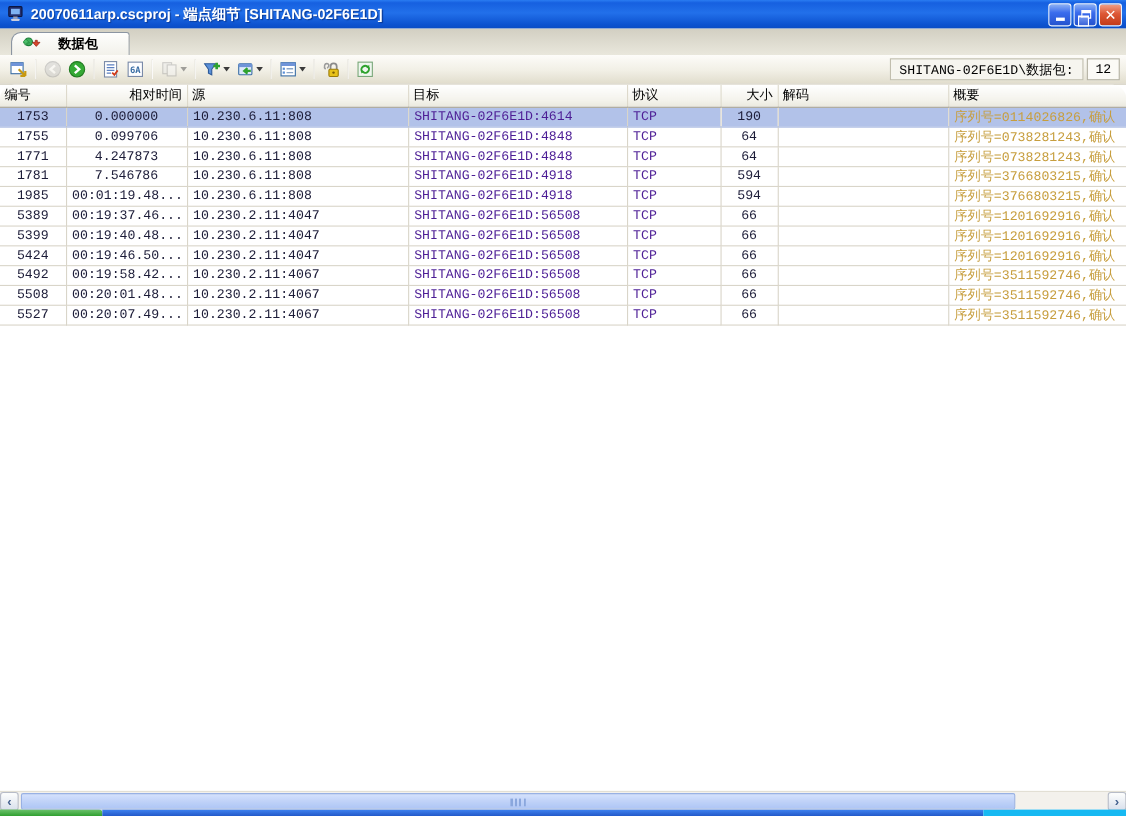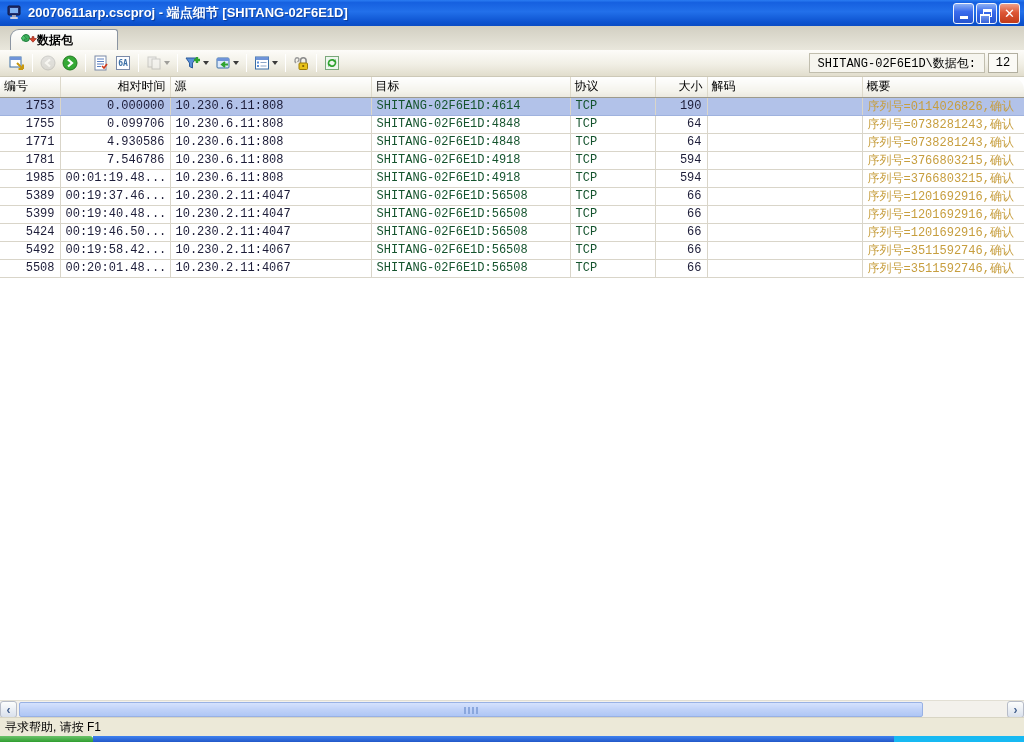--- a/index.html
+++ b/index.html
@@ -30,21 +30,21 @@
   .menubar { height:21px; flex:0 0 21px; display:flex; align-items:center;
     background:linear-gradient(180deg,#f9f8f4,#efeee6); border-bottom:1px solid #5b6470; }
   .grip { width:5px; height:14px; margin:0 5px 0 3px;
     background:repeating-linear-gradient(180deg,#b8bdc9 0 2px,transparent 2px 4px);
     background-size:3px 4px; background-repeat:repeat-y; }
   .menu-item { padding:2px 9px; color:#000; }
 
   
   .tabstrip { height:24px; flex:0 0 24px; background:linear-gradient(180deg,#d2cfc2,#e9e7dc);
     display:flex; align-items:flex-end; padding-left:10px; }
-  .tab { height:21px; min-width:108px; display:flex; align-items:center; gap:0; padding:0 12px 0 10px;
+  .tab { height:21px; min-width:108px; display:flex; align-items:center; gap:16px; padding:0 12px 0 10px;
     background:linear-gradient(180deg,#fefefd,#f2f1ea); border:1px solid #8b95a2; border-bottom:none;
     border-top-left-radius:9px; border-top-right-radius:3px; font-weight:bold; }
 
   
   .toolbar { height:27px; flex:0 0 27px; display:flex; align-items:center; padding:0 6px;
     background:linear-gradient(180deg,#fdfcf9 0%,#f1efe5 55%,#e1ddcd 100%);
     border-bottom:1px solid #cdc9b8; }
   .tbtn { width:22px; height:22px; display:inline-flex; align-items:center; justify-content:center;
     border:1px solid transparent; border-radius:2px; }
   .tbtn.with-caret { width:30px; gap:2px; }
@@ -63,22 +63,22 @@
   
   .content { flex:1 1 auto; background:#fff; overflow:hidden;border-radius:13px; }
   table { width:1024px; border-collapse:collapse; table-layout:fixed; }
   th { height:20px; font-weight:normal; text-align:left; padding:0 4px; white-space:nowrap;
     background:linear-gradient(180deg,#ffffff 0%,#f4f3ec 70%,#ebe9df 100%);
     border-right:1px solid #ddd9cb; border-bottom:1px solid #9d9a8c; }
   th.r { text-align:right; }
   td { height:17px; padding:0 5px; white-space:nowrap; overflow:hidden;
     font-family:"Liberation Mono","DejaVu Sans Mono",monospace; font-size:12px;
     border-right:1px solid #d9d5c9; border-bottom:1px solid #d9d5c9; color:#1c1c38; }
-  td.r { text-align:right; }
-  td.c-dst, td.c-proto { color:#14532d; }
+  td.r { text-align:center; }
+  td.c-dst, td.c-proto { color:#4c1d95; }
   td.c-sum { color:#c79e3e; }
   tr.selected td { background:#b2c2e9; border-bottom-color:#9fb2de; }
 
   
   .hscroll { height:17px; flex:0 0 17px; display:flex; background:#f3f1ec; border-top:1px solid #e2dfd4; }
   .sb-btn { width:17px; height:17px; flex:0 0 17px; display:flex; align-items:center; justify-content:center;
     background:linear-gradient(180deg,#fdfefd,#d9e0ec); border:1px solid #b7bcc8; border-radius:3px;
     color:#44618f; font-weight:bold; font-size:12px; line-height:1; }
   .sb-track { flex:1 1 auto; position:relative; margin:0 1px; }
   .sb-thumb { position:absolute; left:1px; top:1px; height:15px; width:91.5%;
@@ -275,21 +275,21 @@
     <td class="r c-time">0.099706</td>
     <td class="c-src">10.230.6.11:808</td>
     <td class="c-dst">SHITANG-02F6E1D:4848</td>
     <td class="c-proto">TCP</td>
     <td class="r c-size">64</td>
     <td class="c-decode"></td>
     <td class="c-sum">序列号=0738281243,确认</td>
   </tr>
           <tr>
     <td class="r c-no">1771</td>
-    <td class="r c-time">4.930586</td>
+    <td class="r c-time">4.247873</td>
     <td class="c-src">10.230.6.11:808</td>
     <td class="c-dst">SHITANG-02F6E1D:4848</td>
     <td class="c-proto">TCP</td>
     <td class="r c-size">64</td>
     <td class="c-decode"></td>
     <td class="c-sum">序列号=0738281243,确认</td>
   </tr>
           <tr>
     <td class="r c-no">1781</td>
     <td class="r c-time">7.546786</td>
@@ -346,20 +346,30 @@
     <td class="c-src">10.230.2.11:4067</td>
     <td class="c-dst">SHITANG-02F6E1D:56508</td>
     <td class="c-proto">TCP</td>
     <td class="r c-size">66</td>
     <td class="c-decode"></td>
     <td class="c-sum">序列号=3511592746,确认</td>
   </tr>
           <tr>
     <td class="r c-no">5508</td>
     <td class="r c-time">00:20:01.48...</td>
+    <td class="c-src">10.230.2.11:4067</td>
+    <td class="c-dst">SHITANG-02F6E1D:56508</td>
+    <td class="c-proto">TCP</td>
+    <td class="r c-size">66</td>
+    <td class="c-decode"></td>
+    <td class="c-sum">序列号=3511592746,确认</td>
+  </tr>
+          <tr>
+    <td class="r c-no">5527</td>
+    <td class="r c-time">00:20:07.49...</td>
     <td class="c-src">10.230.2.11:4067</td>
     <td class="c-dst">SHITANG-02F6E1D:56508</td>
     <td class="c-proto">TCP</td>
     <td class="r c-size">66</td>
     <td class="c-decode"></td>
     <td class="c-sum">序列号=3511592746,确认</td>
   </tr>
         </tbody>
     </table>
   </div>
@@ -367,23 +377,20 @@
   <div class="hscroll">
     <span class="sb-btn">‹</span>
     <span class="sb-track">
       <span class="sb-thumb">
         <span class="sb-grip"></span>
       </span>
     </span>
     <span class="sb-btn">›</span>
   </div>
 
-  <div class="statusbar">
-    <span>寻求帮助, 请按 F1</span>
-  </div>
 
   <div class="taskbar">
     <span class="tb-start"></span>
     <span class="tb-mid"></span>
     <span class="tb-right"></span>
   </div>
 
 </div>
 
 </body></html>

